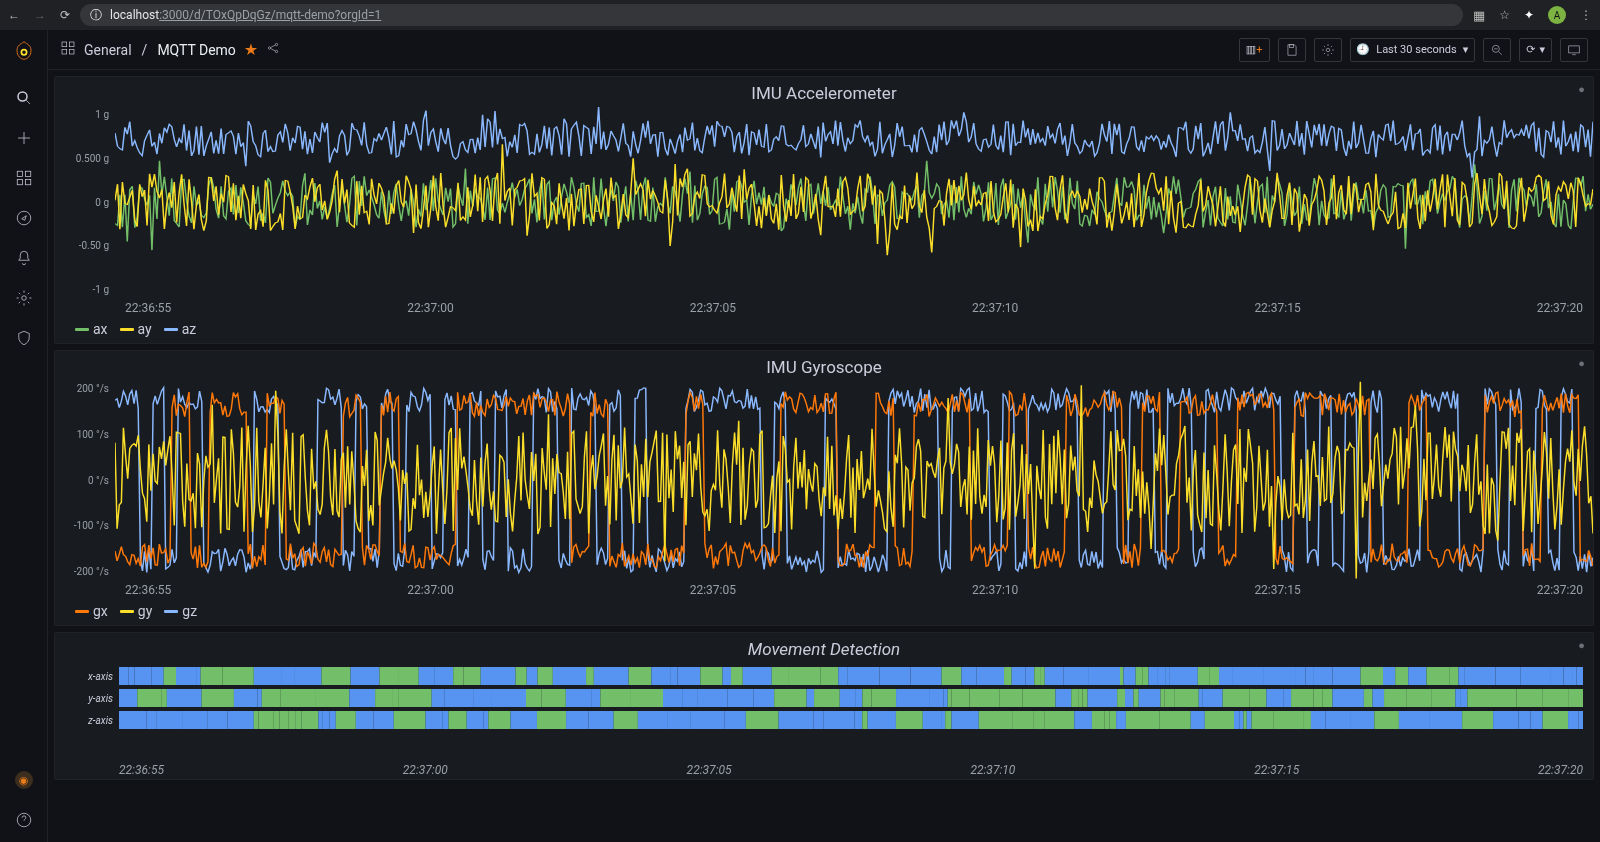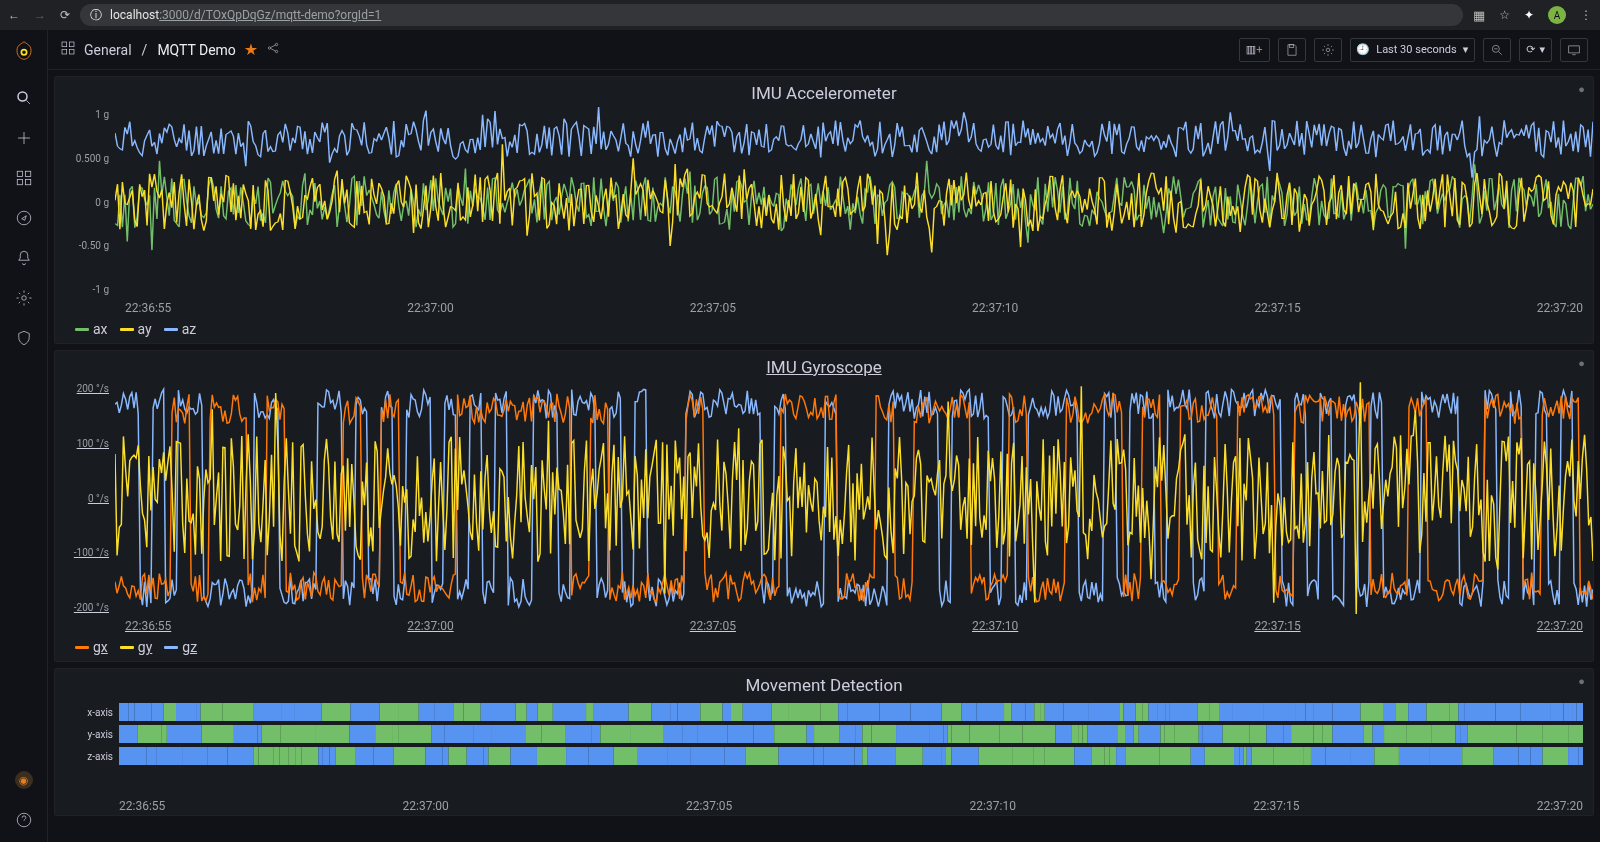--- a/index.html
+++ b/index.html
@@ -38,22 +38,22 @@
 .panel .chart-wrap { flex:1; display:flex; }
 .panel .yaxis { width:60px; display:flex; flex-direction:column; justify-content:space-between; align-items:flex-end; padding:4px 6px; font-size:10px; color:#9aa0a6; }
 .panel .plot { flex:1; position:relative; }
 .panel .plot svg { position:absolute; inset:0; width:100%; height:100%; }
 .panel .xaxis { display:flex; justify-content:space-between; padding:2px 10px 2px 70px; font-size:12px; color:#9aa0a6; }
 .panel .legend { display:flex; gap:12px; padding:4px 10px 6px 20px; font-size:14px; }
 .panel .legend .item { display:flex; align-items:center; gap:4px; }
 .panel .legend .swatch { width:14px; height:3px; border-radius:1px; }
 
 .p1 { height:268px; }
-.p2 { height:312px;text-decoration:underline; }
-.p3 { height:148px; }
+.p2 { height:276px; }
+.p3 { height:148px;font-style:italic; }
 
 .state-wrap { flex:1; padding:6px 10px 2px 10px; display:flex; flex-direction:column; gap:4px; }
 .state-row { display:flex; align-items:center; gap:6px; }
 .state-row .label { width:48px; text-align:right; font-size:10px; color:#ccccdc; }
 .state-bar { flex:1; height:18px; position:relative; }
 .state-bar svg { width:100%; height:100%; display:block; }
 
 svg path { fill:none; stroke-width:1; }
 </style>
 </head>

